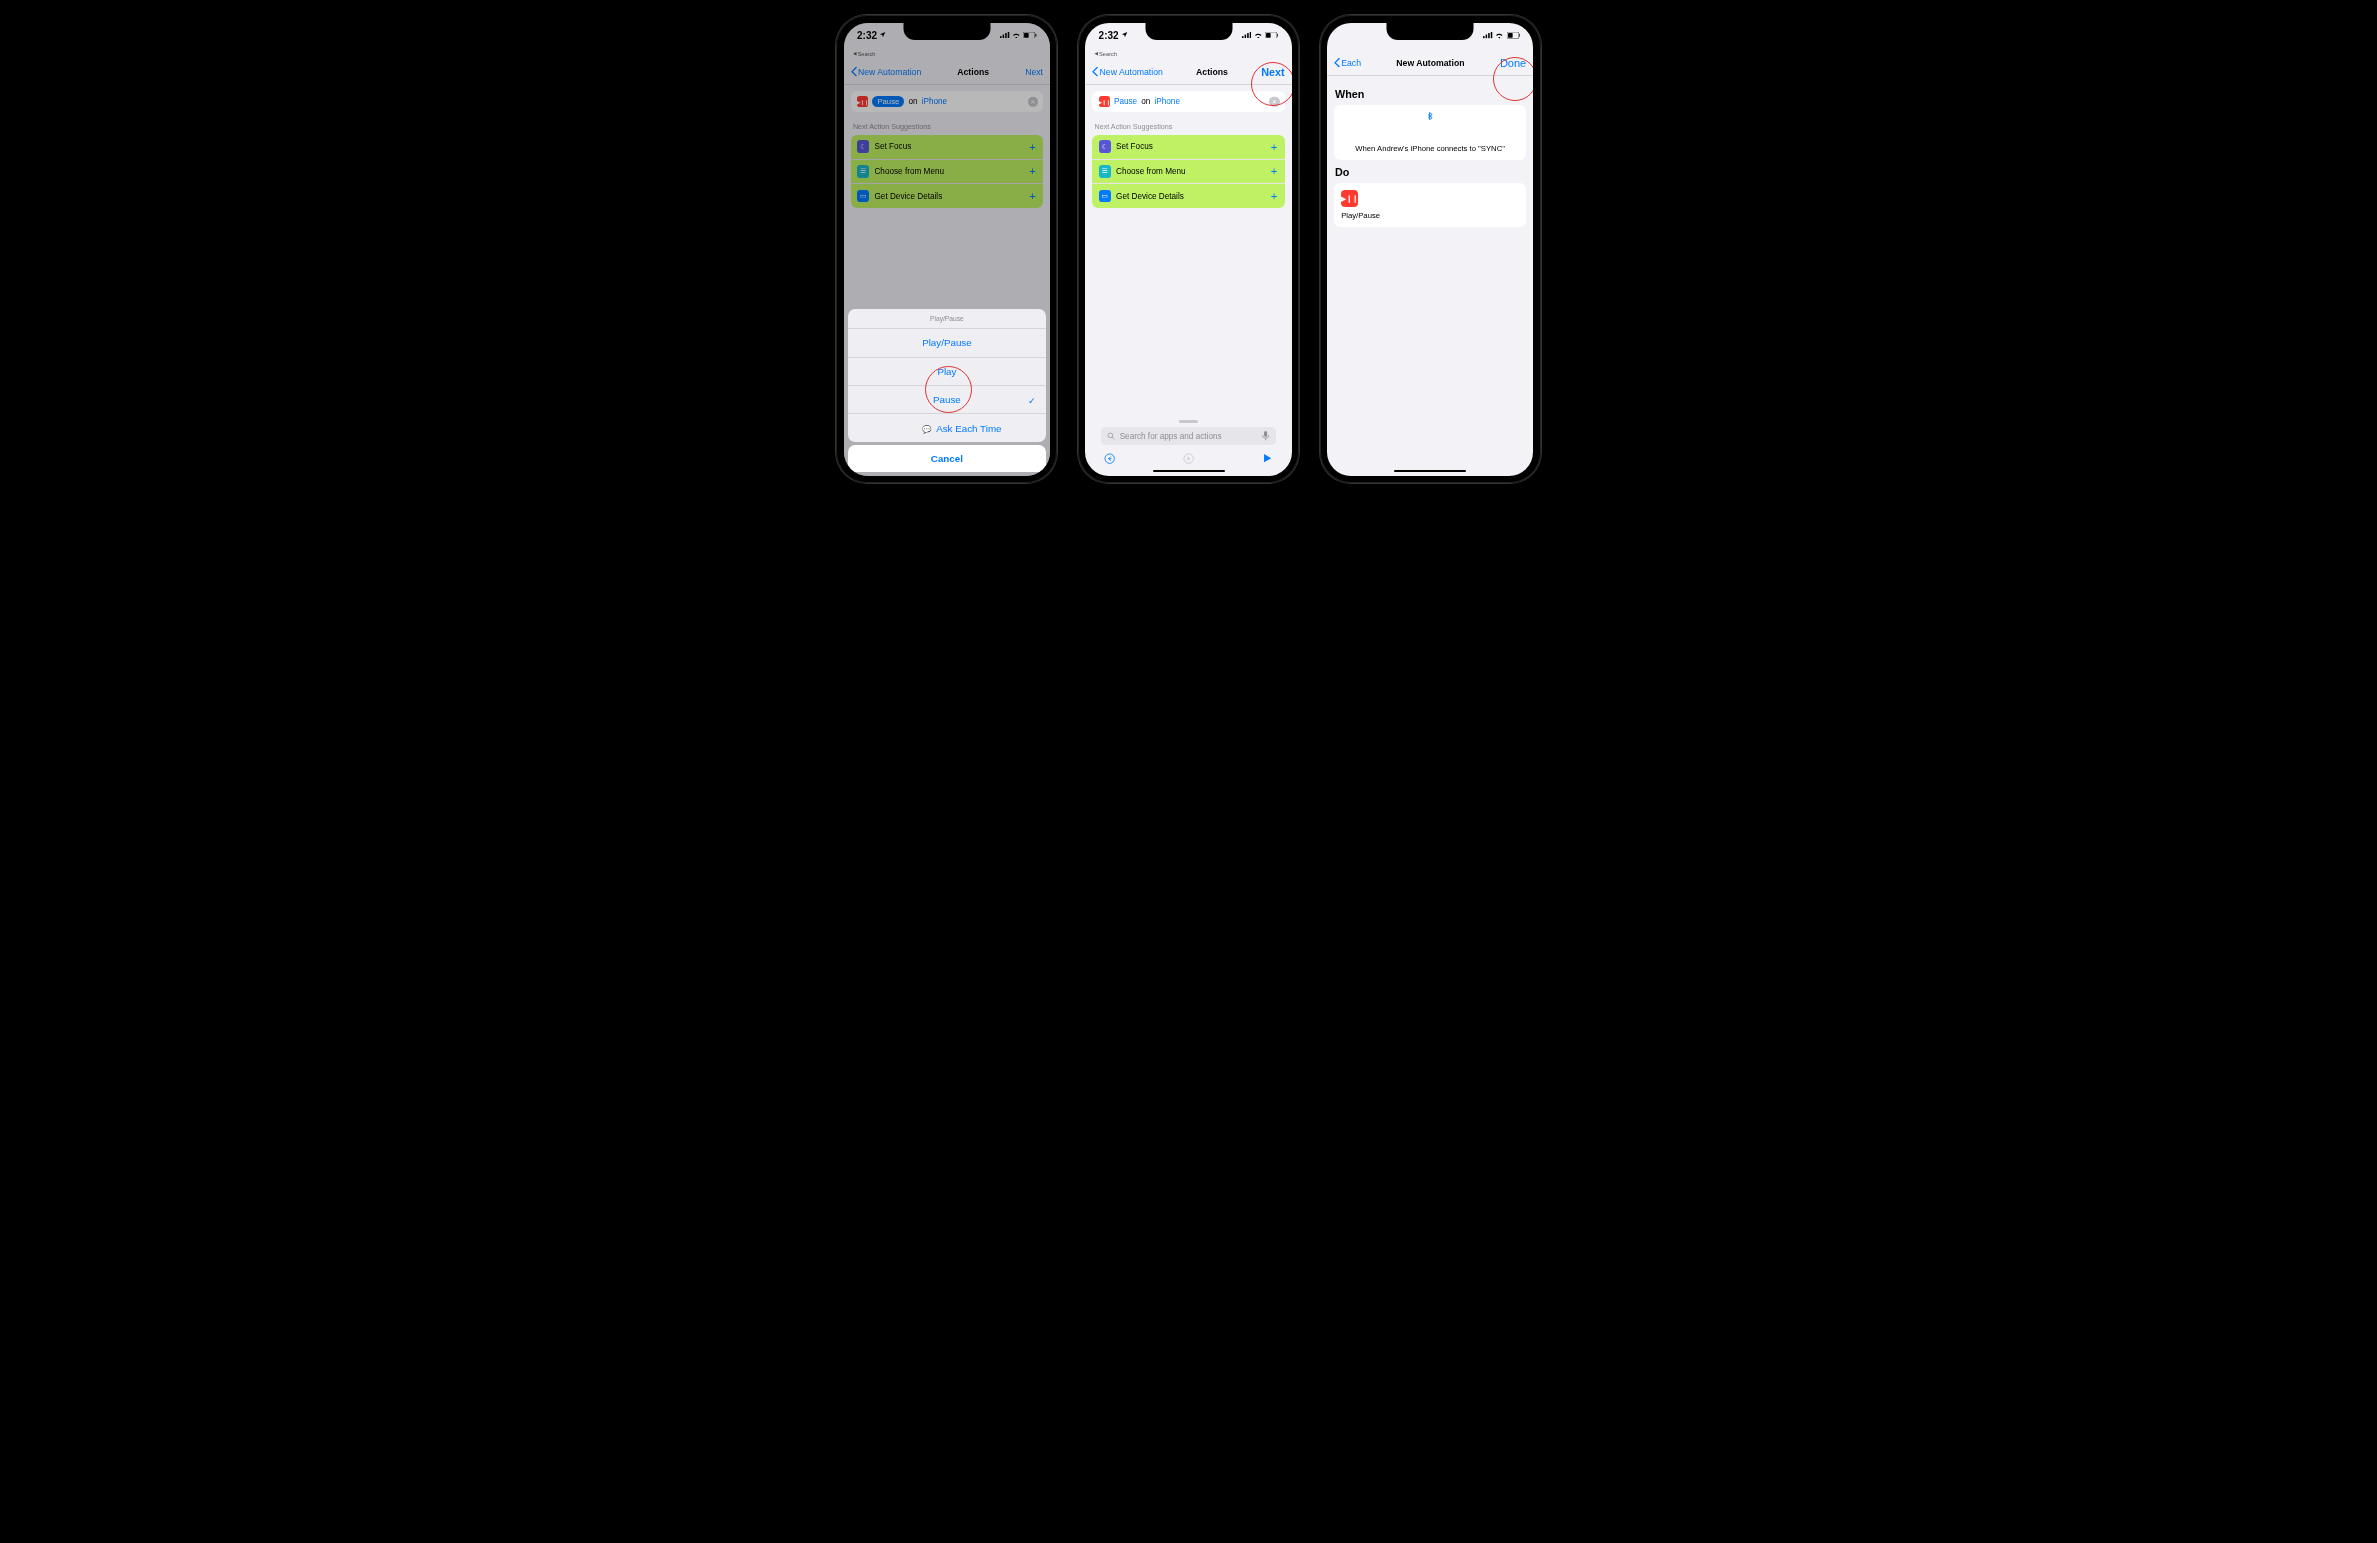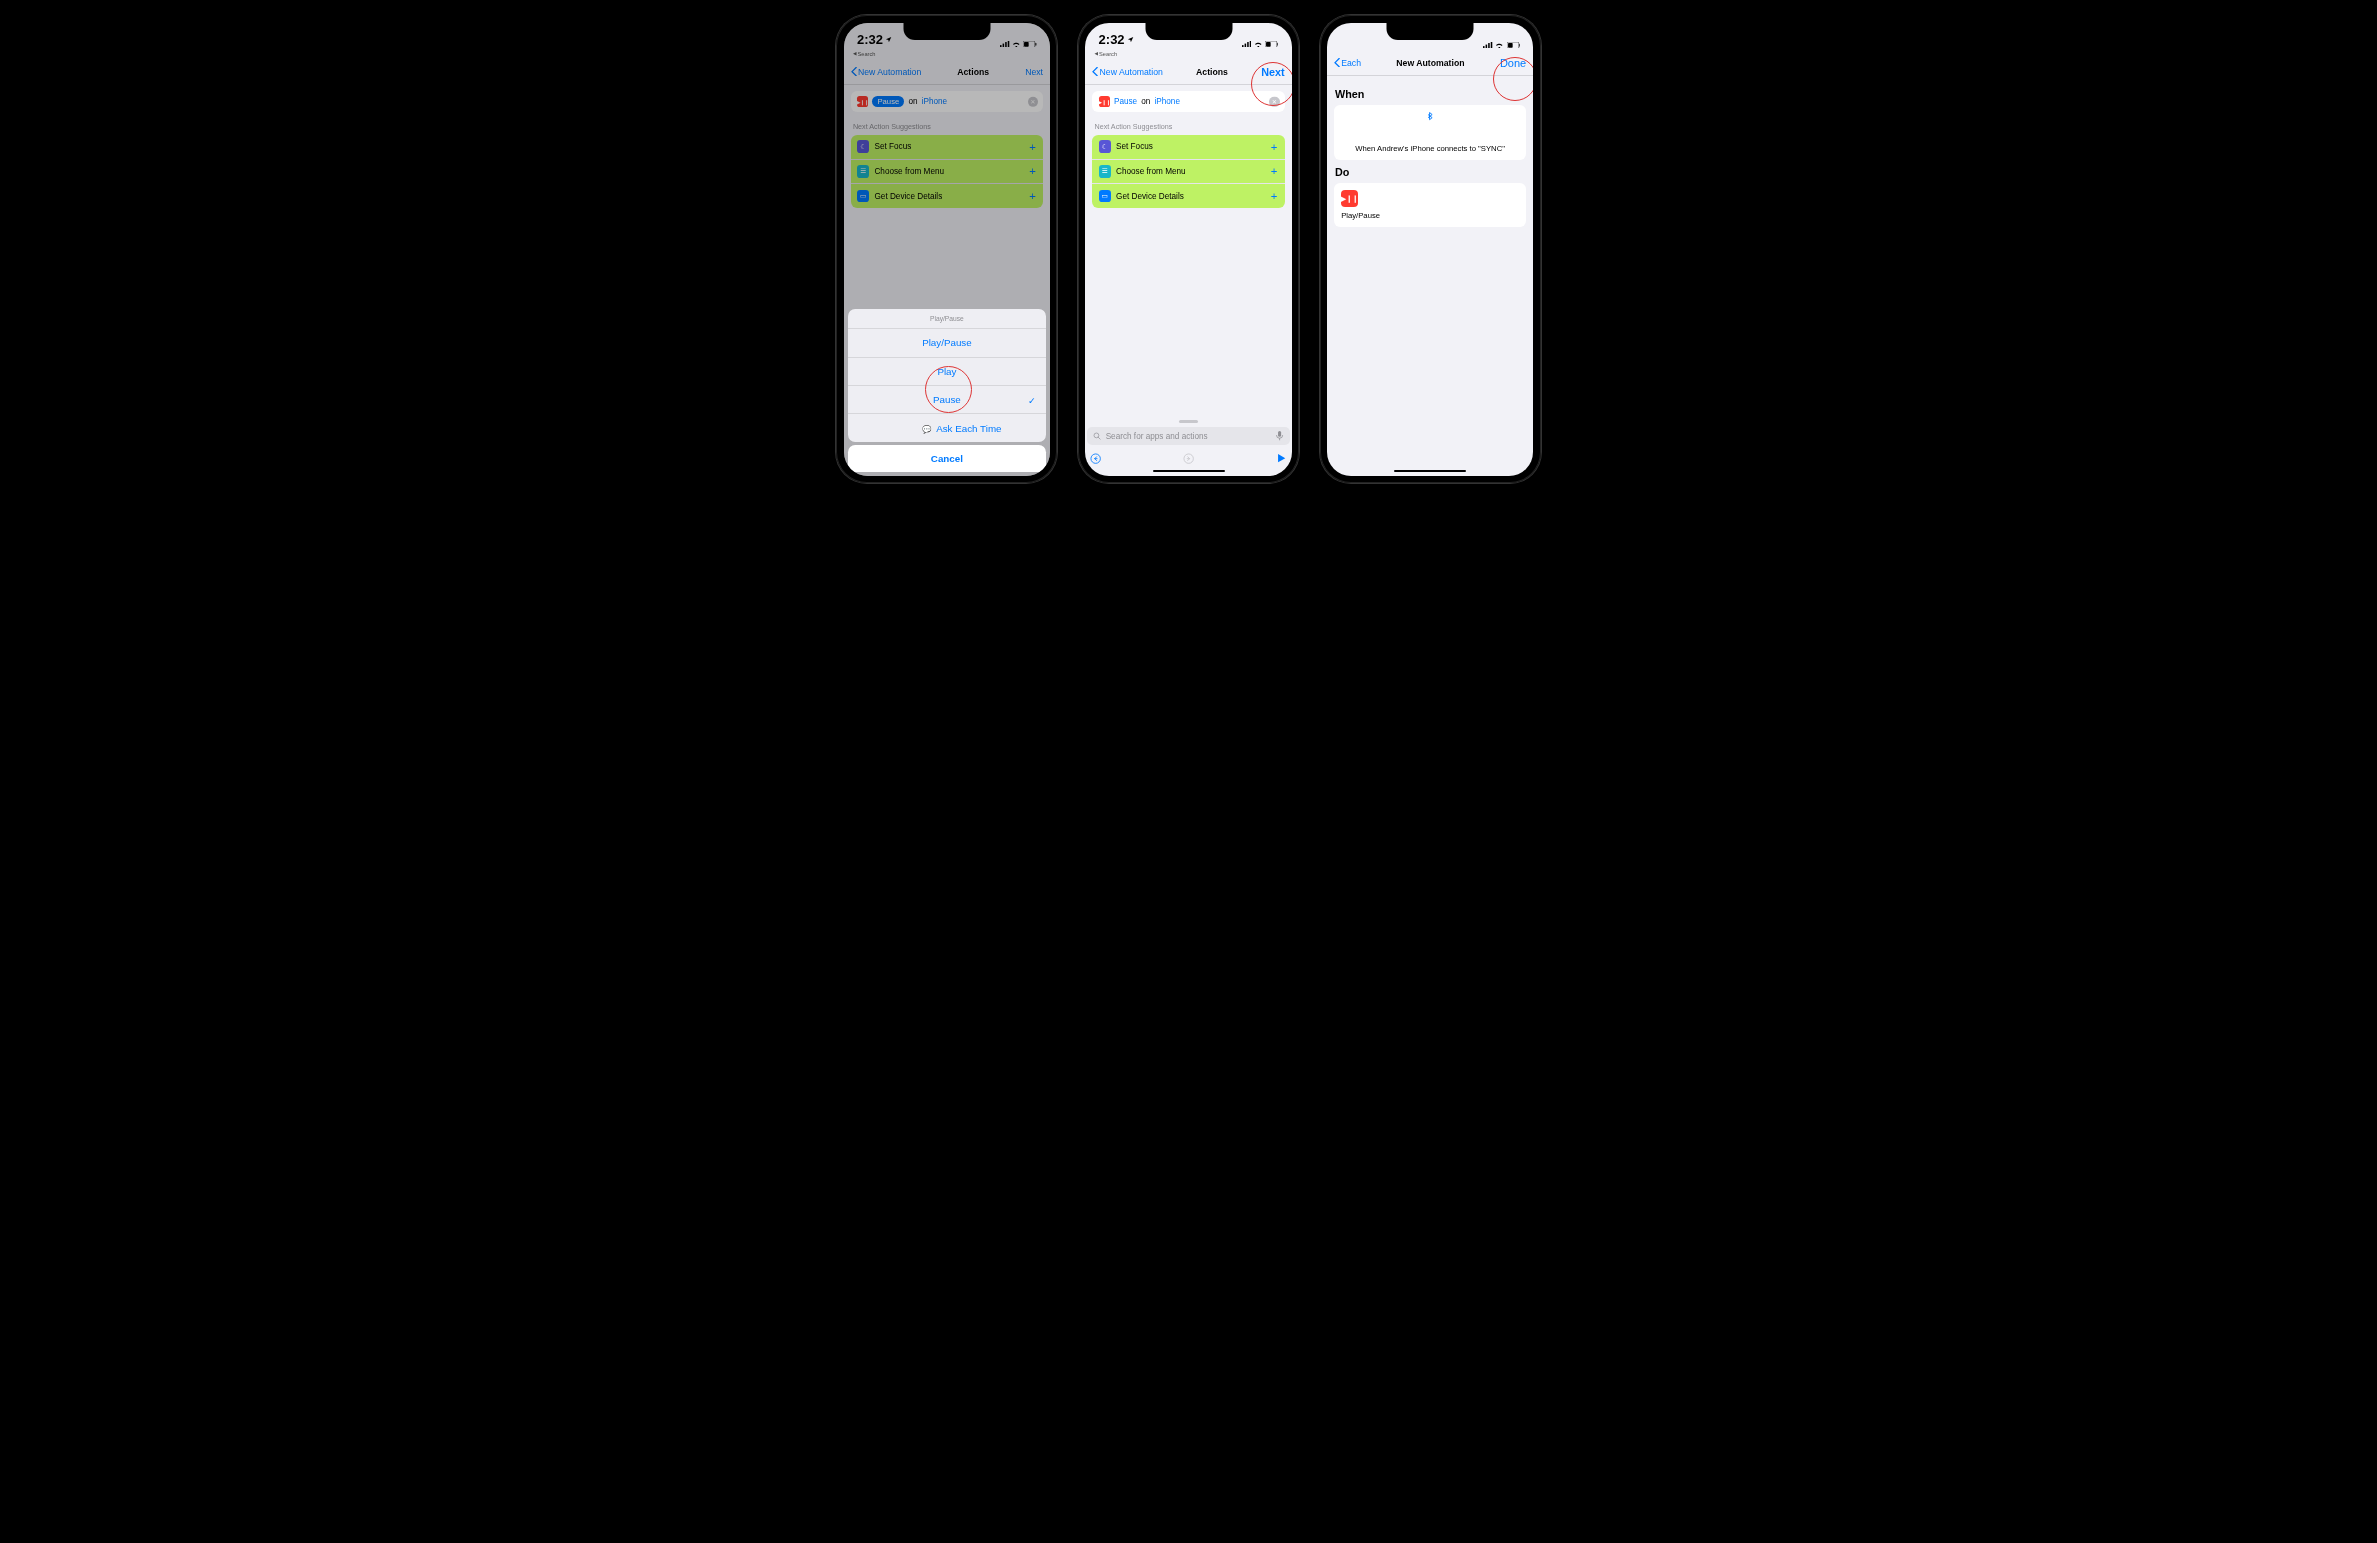--- a/index.html
+++ b/index.html
@@ -47,24 +47,23 @@
     height: 17.5px;
     background: #000;
     border-bottom-left-radius: 11.3px;
     border-bottom-right-radius: 11.3px;
     z-index: 50;
   }
   .status-bar {
     height: 27px;
     display: flex;
     justify-content: space-between;
-    align-items: flex-end;
     padding: 0 13.4px 2.1px;
     font-weight: 600;
-    font-size: 13px;
+    font-size: 10px;
   }
   .status-left { display:flex; align-items:center; gap:2.1px;}
   .status-right { display:flex; align-items:center; gap:2.6px;}
   .breadcrumb {
     font-size: 5.7px;
     color: #555;
     padding: 1px 9.3px 3.1px;
     display:flex; align-items:center; gap:1px;
   }
   .breadcrumb .tri { font-size:4.6px;}
@@ -170,21 +169,21 @@
   .sheet-row:last-child{border-bottom:none;margin-left:30px;}
   .sheet-check {position:absolute;right:10.3px;top:50%;transform:translateY(-50%);color:#007aff;font-size:9.3px;}
   .sheet-cancel {
     background:#fff;border-radius:7.2px;margin-top:3px;
     text-align:center;color:#007aff;font-size:9.8px;font-weight:600;
     padding:8.2px 0;cursor:pointer;
   }
   
   .bottom-search {
     position:absolute;left:0;right:0;bottom:12.4px;
-    padding:0 2px;
+    padding:0 16px;
   }
   .grabber {
     width:19.6px;height:2.6px;background:#c7c7cc;border-radius:1.5px;
     margin:0 auto 4.1px;
   }
   .search-field {
     background:#e5e5ea;border-radius:5.1px;
     display:flex;align-items:center;gap:4.1px;
     padding:4.6px 6.2px;color:#8e8e93;font-size:8.2px;
   }

